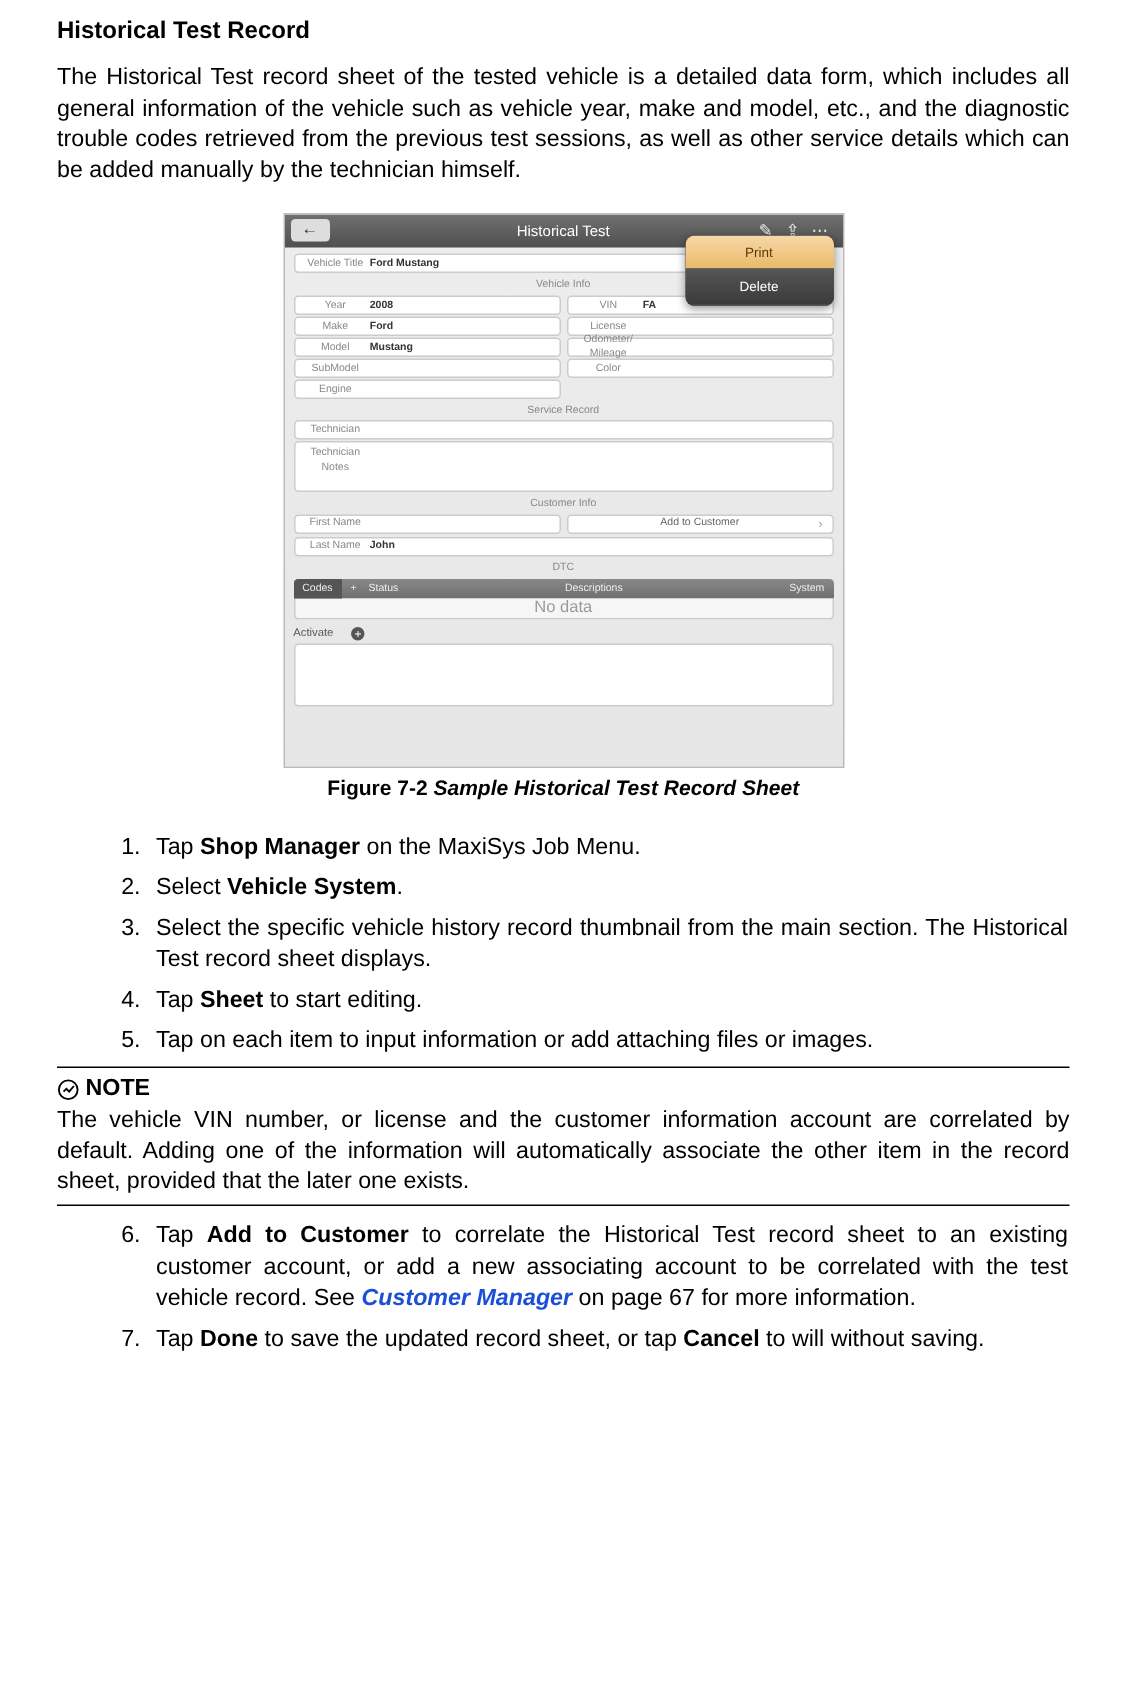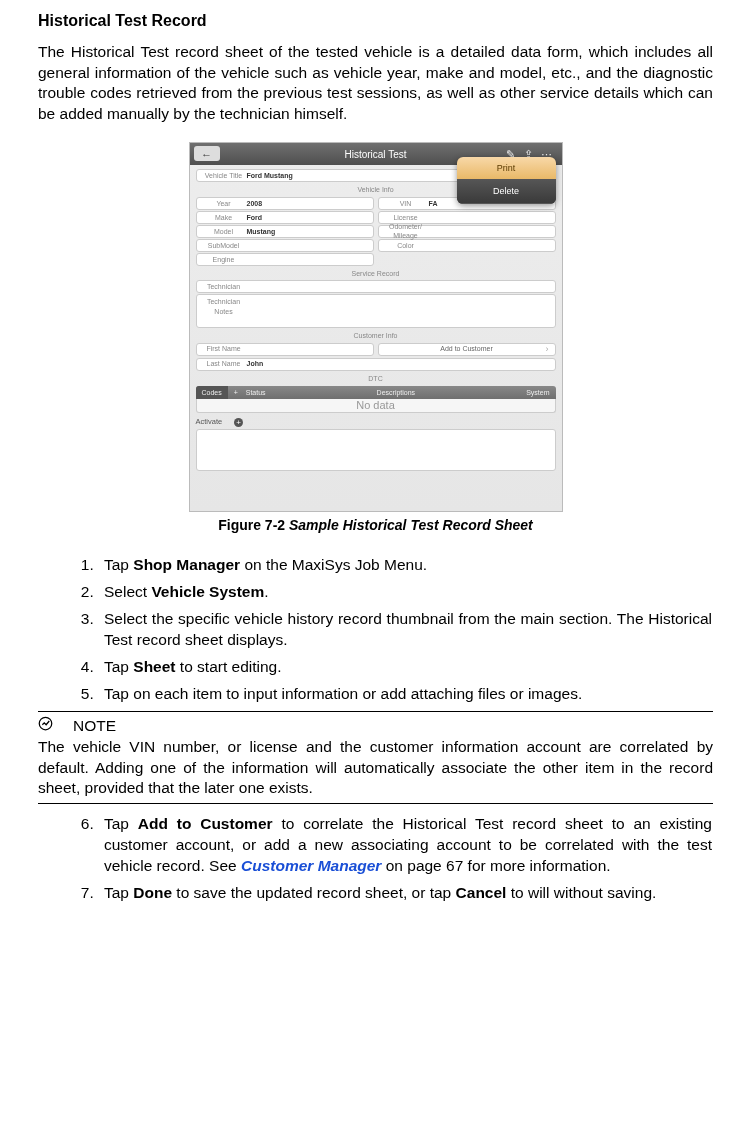--- a/index.html
+++ b/index.html
@@ -57,23 +57,24 @@
     padding-left: 6px;
   }
   .b { font-weight: bold; }
   .note-block {
     border-top: 1px solid #000;
     border-bottom: 1px solid #000;
     margin: 6px 0 10px 0;
     padding: 4px 0 4px 0;
   }
   .note-head {
-    font-weight: normal;
+    font-weight: bold;
     display: flex;
-    gap: 20px;
+    align-items: center;
+    gap: 4px;
   }
   .note-body {
     text-align: justify;
   }
   .link-ref { color: #1a4fd6; font-style: italic; font-weight: bold; }
   .pageno {
     position: absolute;
     bottom: 12px;
     left: 0; right: 0;
     text-align: center;

